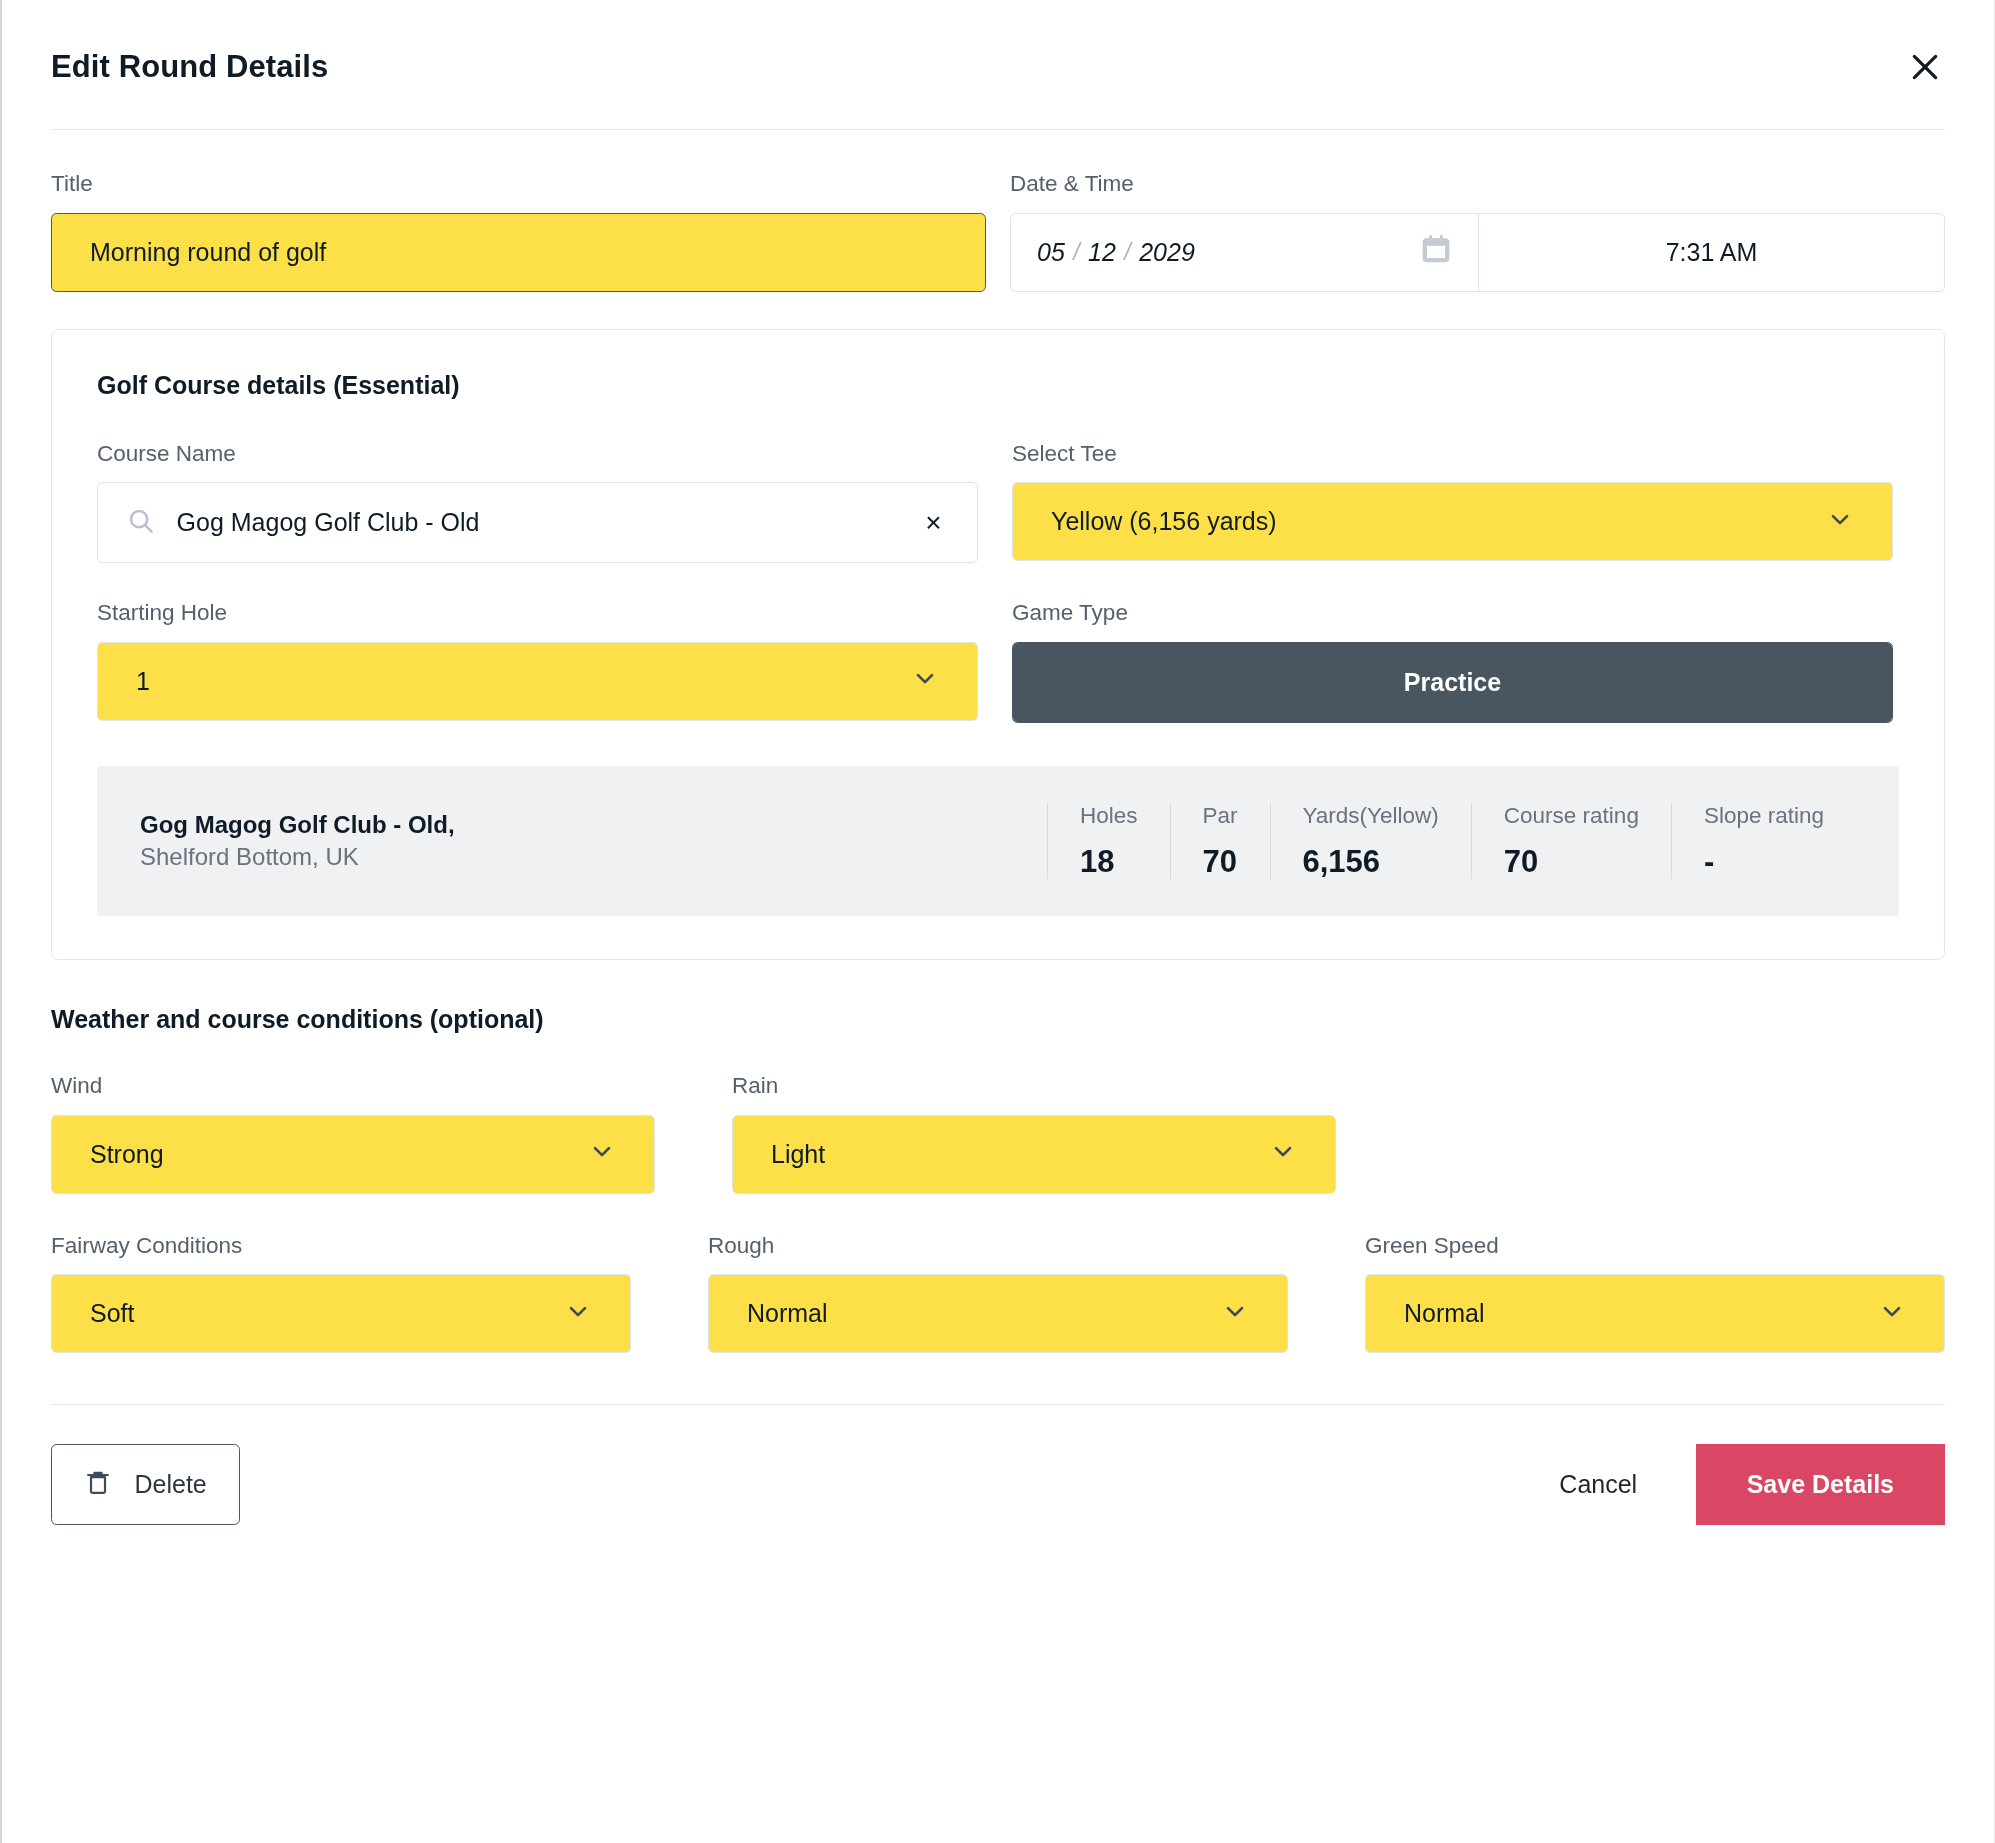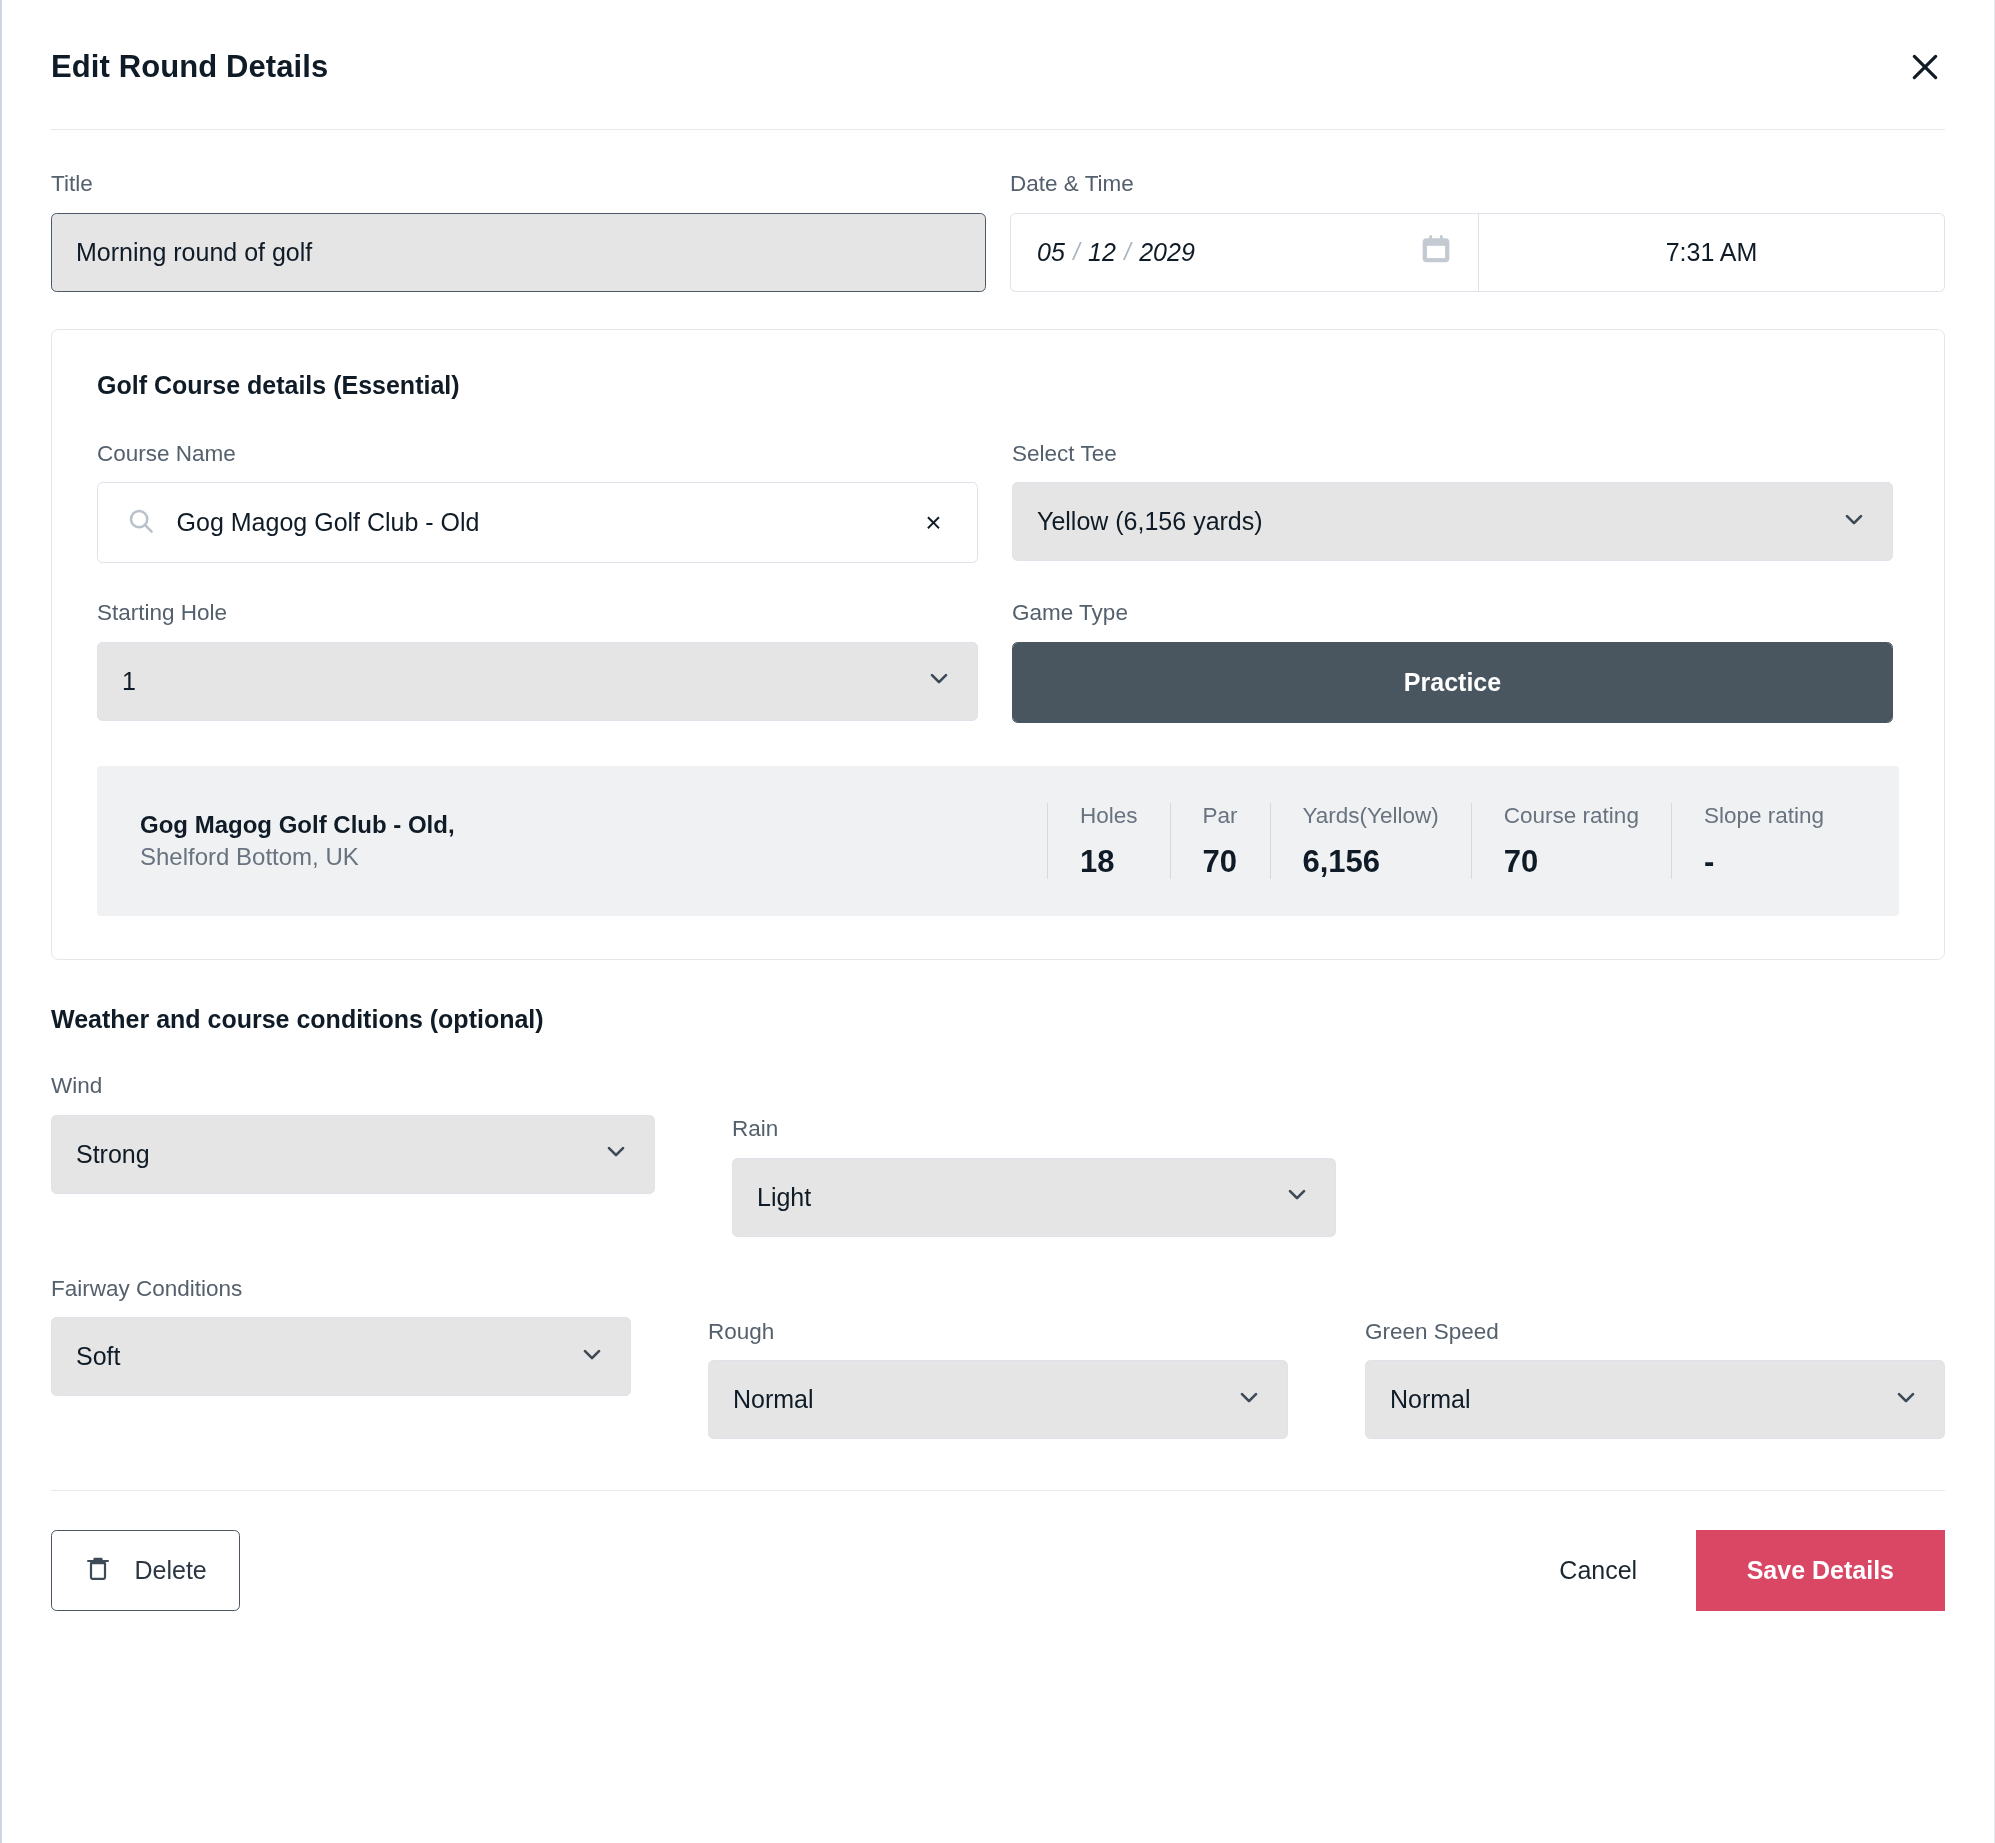--- a/index.html
+++ b/index.html
@@ -53,24 +53,24 @@
     font-size: 22.5px;
     color: #55606d;
     line-height: 1;
     margin-bottom: 17px;
     display: block;
   }
   .control {
     height: 79px;
     border: 1.9px solid #dde3e9;
     border-radius: 5.6px;
-    background: #e5e5e5;
-    display: flex;
-    align-items: center;
-    padding: 0 24px;
+    background: #fde047;
+    display: flex;
+    align-items: center;
+    padding: 0 38px;
     font-size: 25px;
     color: #0f1b26;
     position: relative;
   }
   .control.focused { border: 1.9px solid #4a5866; }
   .control .value { line-height: 1; }
 
   .chevron { margin-left: auto; display:block; }
 
   
@@ -211,21 +211,21 @@
     font-weight: bold;
     color: #0f1b26;
     margin-top: 45px;
   }
   .weather-row {
     display: flex;
     margin-top: 41px;
     gap: 32px;
   }
   .weather-row .wcol { width: 604px; }
-  .weather-row .wcol + .wcol { margin-left: 45px; margin-top: 43px; }
+  .weather-row .wcol + .wcol { margin-left: 45px; }
 
   
   .footer {
     display: flex;
     align-items: center;
     margin-top: 51px;
     padding-top: 39px;
     border-top: 1.9px solid #e6eaef;
   }
   .btn-delete {

